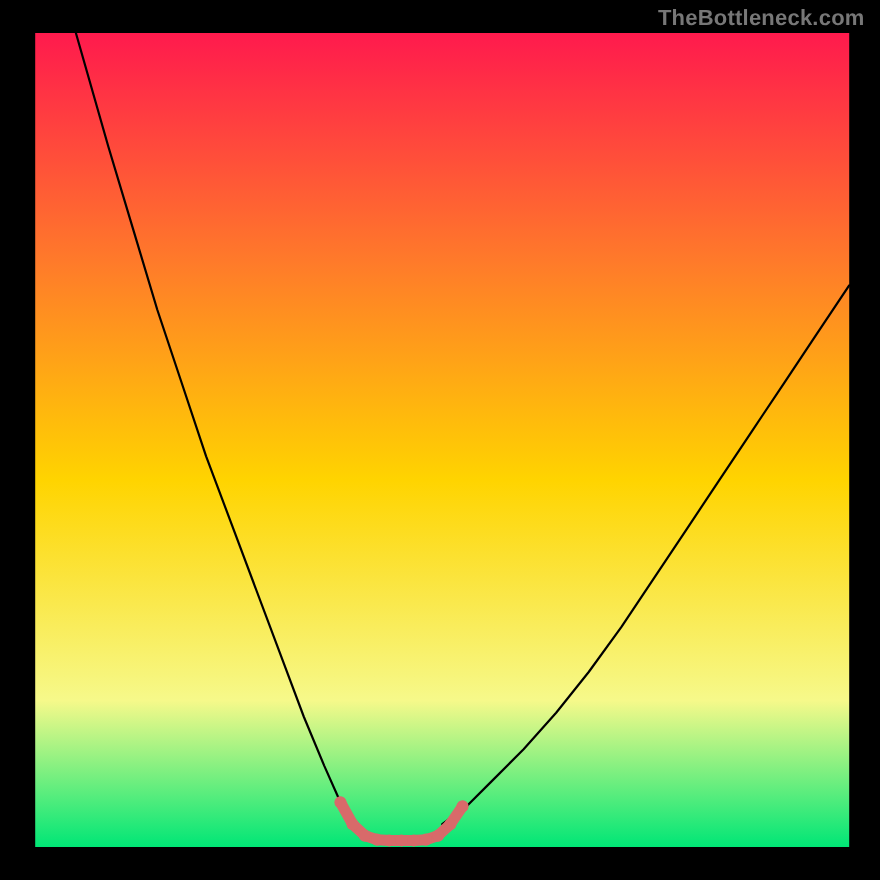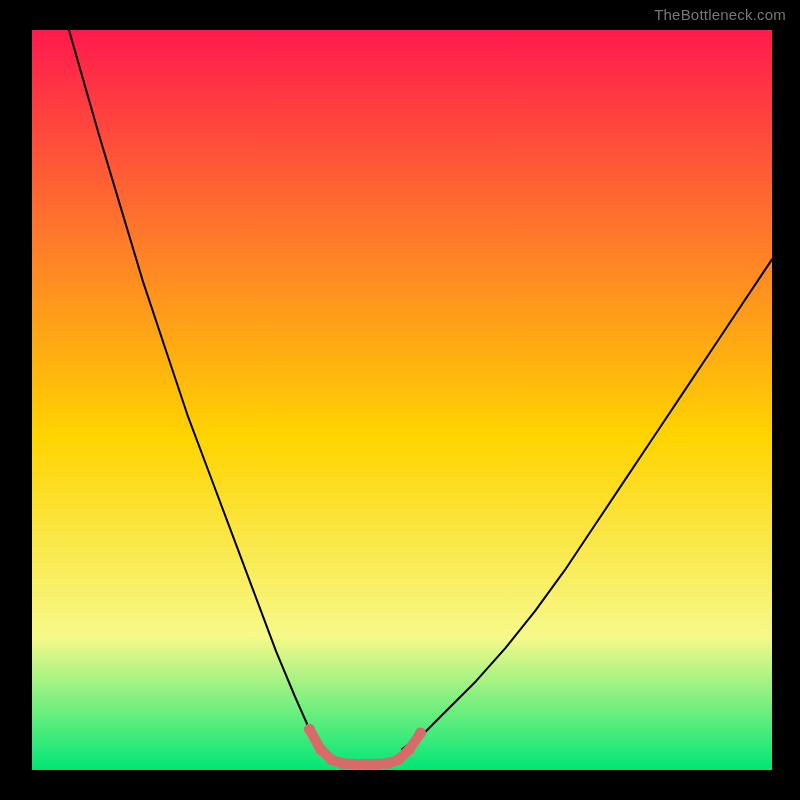--- a/index.html
+++ b/index.html
@@ -15,22 +15,22 @@
     position: relative;
     width: 800px;
     height: 800px;
     background: #000;
   }
   .watermark {
     position: absolute;
     top: 6px;
     right: 14px;
     color: #777;
-    font-size: 15px;
-    font-weight: 400;
+    font-size: 20px;
+    font-weight: 700;
     letter-spacing: 0.2px;
     z-index: 10;
   }
   svg.plot {
     position: absolute;
     left: 0;
     top: 0;
     width: 800px;
     height: 800px;
   }

